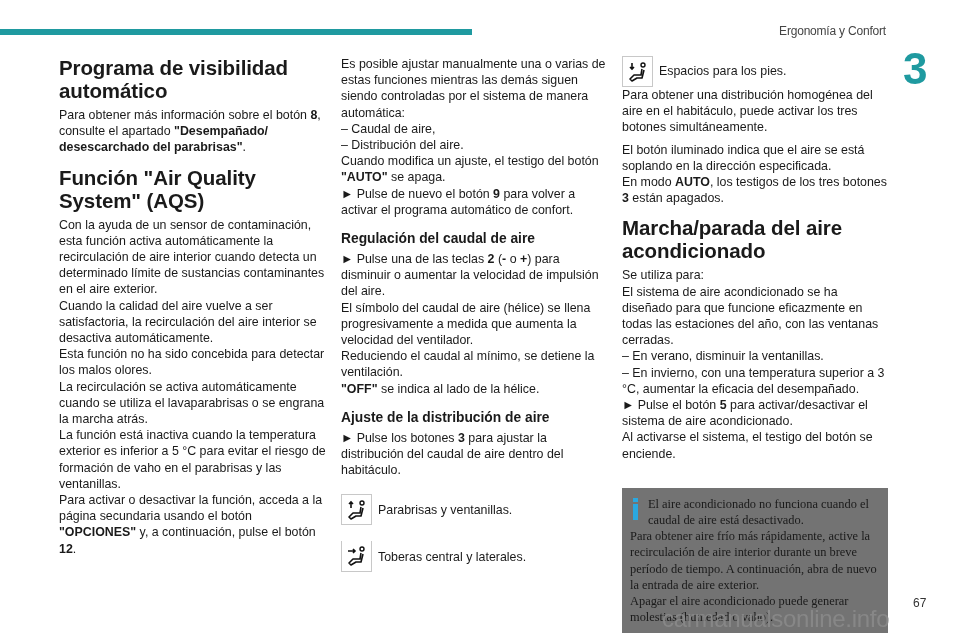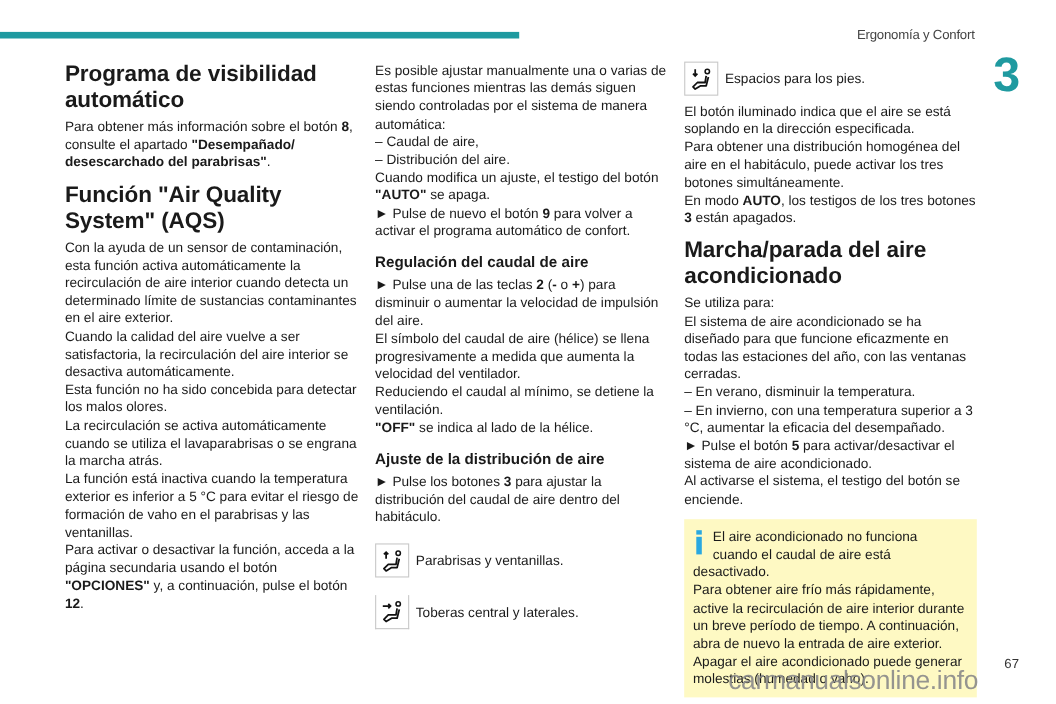--- a/index.html
+++ b/index.html
@@ -20,21 +20,21 @@
   b { font-weight: bold; }
   .gap { height: 10px; }
   .icon-row { display: flex; align-items: center; margin-top: 0; }
   .icon-box {
     width: 31px; height: 31px; border: 1px solid #c8c8c8; box-sizing: border-box;
     display: flex; align-items: center; justify-content: center; flex-shrink: 0; margin-right: 6px;
   }
   .icon-box + .icon-text { padding-top: 0; }
   .col2 .icon-row { margin-top: 16px; }
   .note {
-    background: #fef9c3; padding: 8px 10px 8px 8px; margin-top: 10px; position: relative;
+    background: #737373; padding: 8px 10px 8px 8px; margin-top: 26px; position: relative; font-family: Liberation Serif, serif;
   }
   .note-icon {
     float: left; width: 5px; height: 20px; margin: 2px 10px 0 3px; position: relative;
   }
   .note-icon .dot { position: absolute; left: 0; top: 0; width: 5px; height: 4px; background: #2aa8e0; }
   .note-icon .bar { position: absolute; left: 0; top: 6px; width: 5px; height: 16px; background: #2aa8e0; }
   .page-num { position: absolute; left: 913px; top: 596px; font-size: 12px; color: #333; }
   .watermark { position: absolute; left: 662px; top: 605px; font-size: 24px; color: #8a8a8a; letter-spacing: -0.3px; opacity: 0.9; }
 </style>
 </head>
@@ -99,28 +99,28 @@
   <div class="icon-row">
     <span class="icon-box">
       <svg width="22" height="22" viewBox="0 0 22 22">
         <path d="M5 2 V8 M3 6 L5 8 L7 6" stroke="#111" stroke-width="1.6" fill="none"></path>
         <circle cx="16" cy="4" r="2" stroke="#111" stroke-width="1.4" fill="none"></circle>
         <path d="M15 8 L14 14 L7 14 L3 18 L5 20 L10 17 L15 17 L17 9" stroke="#111" stroke-width="1.6" fill="none" stroke-linejoin="round"></path>
       </svg>
     </span>
     <span class="icon-text">Espacios para los pies.</span>
   </div>
+  <p>Para obtener una distribución homogénea del aire en el habitáculo, puede activar los tres botones simultáneamente.</p>
   <p style="margin-top:6px">El botón iluminado indica que el aire se está soplando en la dirección especificada.</p>
-  <p>Para obtener una distribución homogénea del aire en el habitáculo, puede activar los tres botones simultáneamente.</p>
   <p><span>En modo </span><b>AUTO</b><span>, los testigos de los tres botones </span><b>3</b><span> están apagados.</span></p>
   <div class="gap"></div>
   <h1>Marcha/parada del aire acondicionado</h1>
   <p>Se utiliza para:</p>
   <p>El sistema de aire acondicionado se ha diseñado para que funcione eficazmente en todas las estaciones del año, con las ventanas cerradas.</p>
-  <p>–  En verano, disminuir la temperatura.</p>
+  <p>–  En verano, disminuir la ventanillas.</p>
   <p>–  En invierno, con una temperatura superior a 3 °C, aumentar la eficacia del desempañado.</p>
   <p><span>►  Pulse el botón </span><b>5</b><span> para activar/desactivar el sistema de aire acondicionado.</span></p>
   <p>Al activarse el sistema, el testigo del botón se enciende.</p>
 
   <div class="note">
     <span class="note-icon">
         <span class="dot"></span>
         <span class="bar"></span>
       </span>
     <p>El aire acondicionado no funciona cuando el caudal de aire está desactivado.</p>

